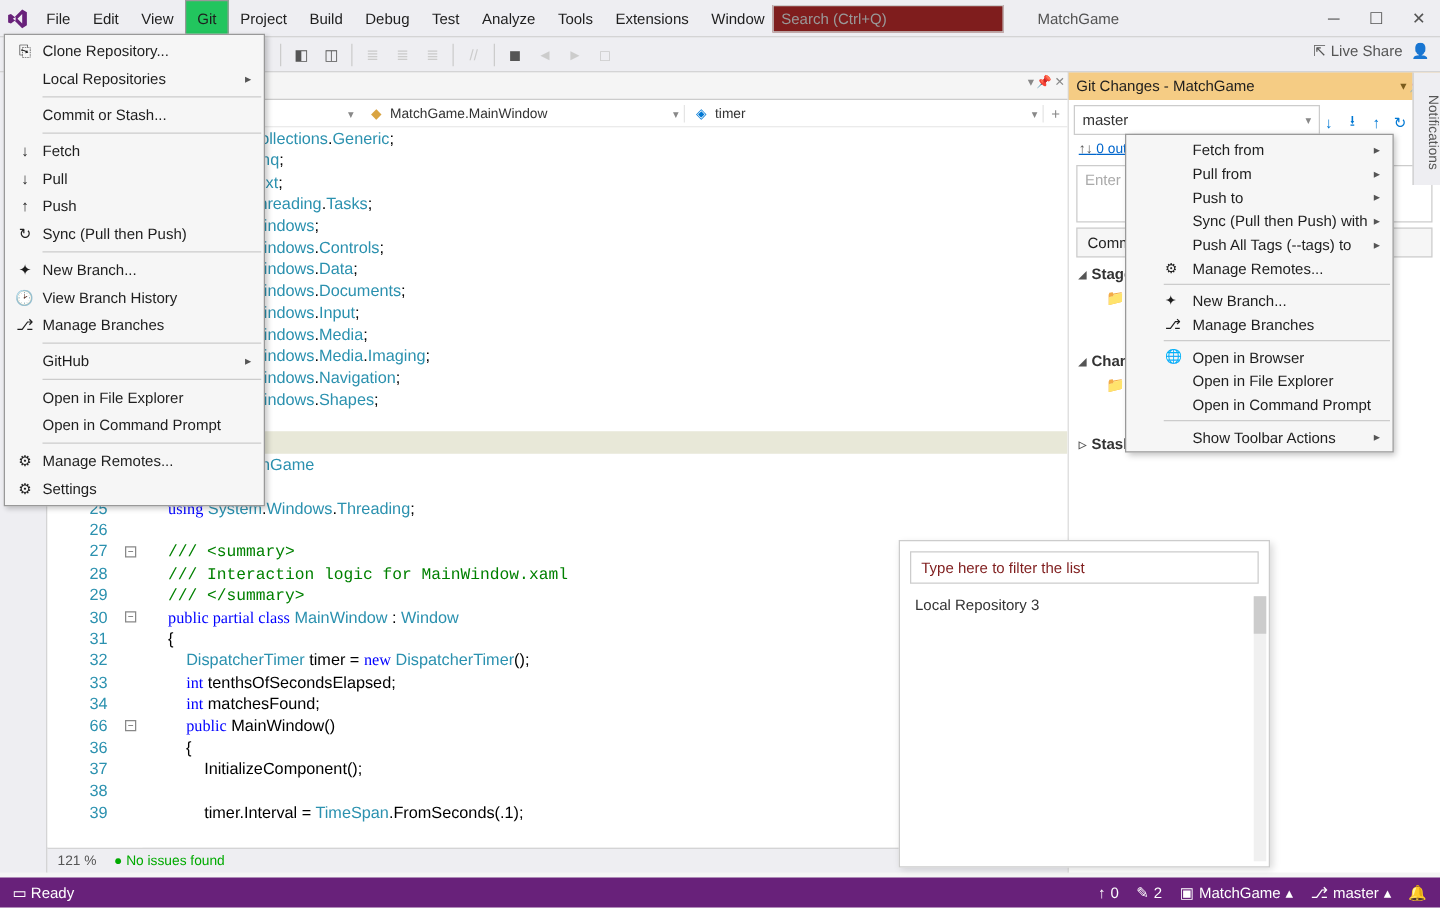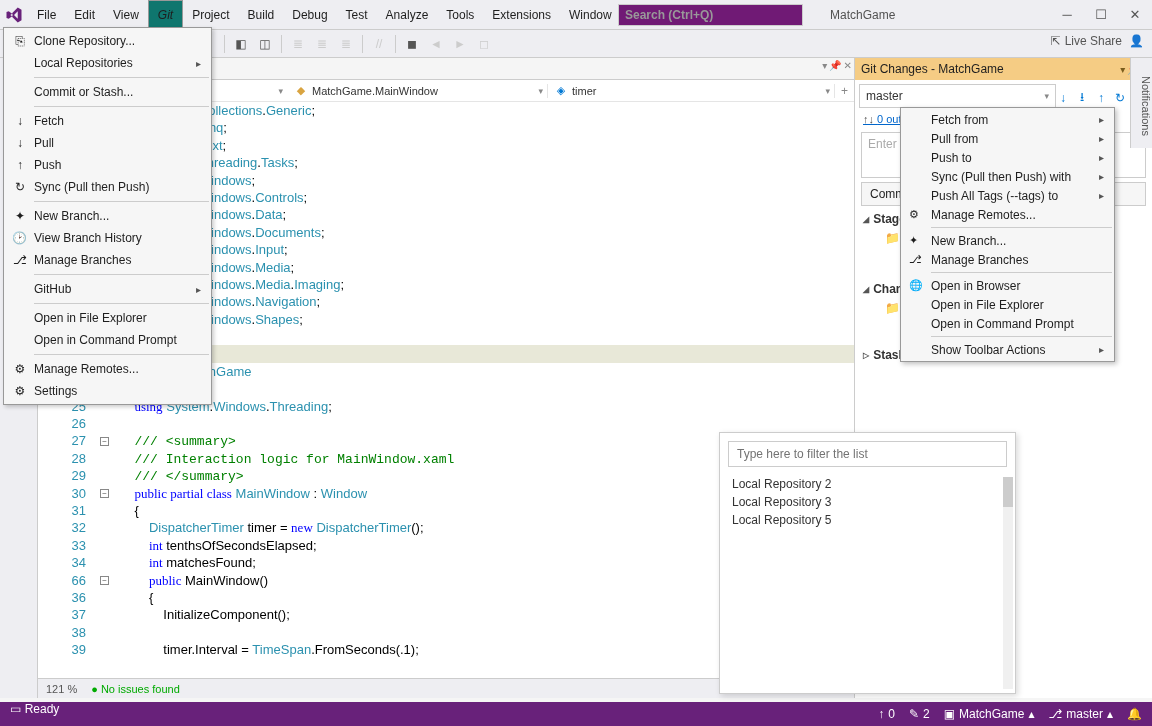--- a/index.html
+++ b/index.html
@@ -4,22 +4,22 @@
 <style>
 * { margin: 0; padding: 0; box-sizing: border-box; font-family: "Segoe UI", Tahoma, sans-serif; }
 body { background: #f5f5f5; width: 1152px; height: 726px; overflow: hidden; position: relative; font-size: 12px; color: #1e1e1e; }
 
 
 .titlebar { height: 30px; background: #eeeef2; display: flex; align-items: center; border-bottom: 1px solid #ccc; position: relative; }
 .vs-logo { width: 28px; height: 28px; display: flex; align-items: center; justify-content: center; }
 .vs-logo svg { width: 18px; height: 18px; }
 .menubar { display: flex; height: 100%; }
 .menubar-item { padding: 0 9px; display: flex; align-items: center; cursor: default; font-size: 12px; color: #1e1e1e; }
-.menubar-item.active { background: #0f766e; border: 1px solid #999; border-bottom: none; font-style: italic; }
-.search-box { position: absolute; left: 618px; top: 4px; width: 185px; height: 22px; border: 1px solid #ccc; background: #701a75; display: flex; align-items: center; padding: 0 6px; font-size: 12px; color: #999; font-weight: bold; }
+.menubar-item.active { background: #22c55e; border: 1px solid #999; border-bottom: none; }
+.search-box { position: absolute; left: 618px; top: 4px; width: 185px; height: 22px; border: 1px solid #ccc; background: #7f1d1d; display: flex; align-items: center; padding: 0 6px; font-size: 12px; color: #999; }
 .title-app { position: absolute; left: 830px; top: 0; height: 30px; display: flex; align-items: center; font-size: 12px; color: #525252; }
 .win-controls { position: absolute; right: 0; top: 0; display: flex; }
 .win-btn { width: 34px; height: 28px; display: flex; align-items: center; justify-content: center; color: #555; font-size: 13px; }
 
 
 .toolbar { height: 28px; background: #eeeef2; border-bottom: 1px solid #ccc; display: flex; align-items: center; padding-left: 220px; position: relative; }
 .toolbar-btn { width: 22px; height: 22px; display: flex; align-items: center; justify-content: center; margin: 0 1px; color: #555; }
 .toolbar-sep { width: 1px; height: 18px; background: #ccc; margin: 0 4px; }
 .live-share { position: absolute; right: 30px; top: 4px; font-size: 12px; color: #555; display: flex; align-items: center; gap: 4px; }
 .person-icon { position: absolute; right: 8px; top: 4px; color: #555; }
@@ -78,37 +78,37 @@
 .gc-section { padding: 4px 8px; font-size: 12px; font-weight: 600; color: #333; display: flex; align-items: center; gap: 4px; }
 .gc-section::before { content: "◢"; font-size: 8px; color: #555; }
 .gc-section.collapsed::before { content: "▷"; }
 .gc-tree-item { padding: 1px 8px 1px 30px; font-size: 12px; display: flex; align-items: center; gap: 4px; color: #333; }
 .gc-tree-item.nested { padding-left: 46px; }
 .folder-ico { color: #d9a441; }
 .cs-ico { color: #4a9a3f; font-weight: bold; font-size: 10px; }
 
 
 .ctx-menu { position: absolute; left: 900px; top: 107px; width: 215px; background: #f6f6f6; border: 1px solid #999; box-shadow: 2px 2px 5px rgba(0,0,0,0.25); z-index: 200; padding: 2px; }
-.ctx-item { height: 19px; display: flex; align-items: center; padding-left: 28px; font-size: 12px; position: relative; cursor: default; }
+.ctx-item { height: 19px; display: flex; align-items: center; padding-left: 28px; font-size: 12px; position: relative; cursor: default; margin-left: 23px; }
 .ctx-item .mi-icon { position: absolute; left: 6px; width: 16px; font-size: 11px; }
 .ctx-item .arrow { position: absolute; right: 8px; font-size: 10px; color: #555; }
 .ctx-sep { height: 1px; background: #ccc; margin: 3px 0 3px 28px; }
 
 
 .repo-popup { position: absolute; left: 719px; top: 432px; width: 297px; height: 262px; background: #fff; border: 1px solid #ccc; box-shadow: 2px 2px 6px rgba(0,0,0,0.15); z-index: 90; padding: 8px; }
-.repo-filter { width: 100%; height: 26px; border: 1px solid #ccc; padding: 0 8px; font-size: 12px; color: #737373; display: flex; align-items: center; margin-bottom: 8px; }
+.repo-filter { width: 100%; height: 26px; border: 1px solid #ccc; padding: 0 8px; font-size: 12px; color: #7f1d1d; display: flex; align-items: center; margin-bottom: 8px; }
 .repo-list-item { padding: 2px 4px; font-size: 12px; color: #333; }
 .repo-scroll { position: absolute; right: 2px; top: 44px; bottom: 4px; width: 10px; background: #f0f0f0; }
 .repo-scroll-thumb { width: 100%; height: 30px; background: #ccc; }
 
 
 .notif-tab { position: absolute; right: 0; top: 58px; width: 22px; height: 90px; background: #eeeef2; border-left: 1px solid #ccc; writing-mode: vertical-rl; text-align: center; font-size: 11px; color: #555; padding-top: 6px; }
 
 
-.statusbar { position: absolute; bottom: 0; left: 0; right: 0; height: 24px; background: #68217a; color: #fff; display: flex; padding: 0 10px; font-size: 12px; gap: 24px; }
+.statusbar { position: absolute; bottom: 0; left: 0; right: 0; height: 24px; background: #68217a; color: #fff; display: flex; align-items: center; padding: 0 10px; font-size: 12px; gap: 24px; }
 .statusbar .right { margin-left: auto; display: flex; align-items: center; gap: 14px; }
 .sb-item { display: flex; align-items: center; gap: 4px; }
 </style>
 </head>
 <body>
 
 <div class="titlebar">
   <div class="vs-logo">
     <svg viewBox="0 0 24 24">
         <path fill="#68217a" d="M17 2l5 3v14l-5 3-8-8-4 3-3-1V8l3-1 4 3 8-8zM7 12l3 2V10zM17 7l-5 5 5 5z"></path>
@@ -317,23 +317,21 @@
     <div class="ctx-item"><span class="mi-icon">🌐</span>Open in Browser</div>
     <div class="ctx-item"><span class="mi-icon"></span>Open in File Explorer</div>
     <div class="ctx-item"><span class="mi-icon"></span>Open in Command Prompt</div>
     <div class="ctx-sep"></div>
     <div class="ctx-item"><span class="mi-icon"></span>Show Toolbar Actions<span class="arrow">▸</span></div>
   </div>
 
 <div class="repo-popup">
   <div class="repo-filter">Type here to filter the list</div>
   <div id="repo-list">
-      <div class="repo-list-item">Local Repository 2</div>
       <div class="repo-list-item">Local Repository 3</div>
-      <div class="repo-list-item">Local Repository 5</div>
     </div>
   <div class="repo-scroll">
       <div class="repo-scroll-thumb"></div>
     </div>
 </div>
 
 <div class="statusbar">
   <span>▭ <span>Ready</span></span>
   <div class="right">
     <span class="sb-item">↑ <span>0</span></span>

